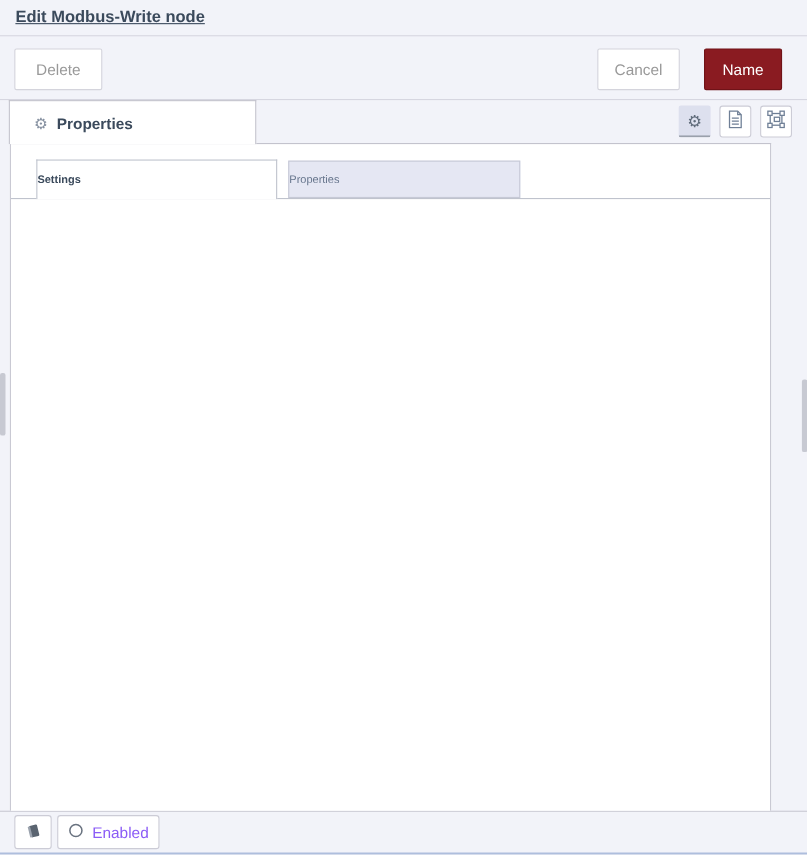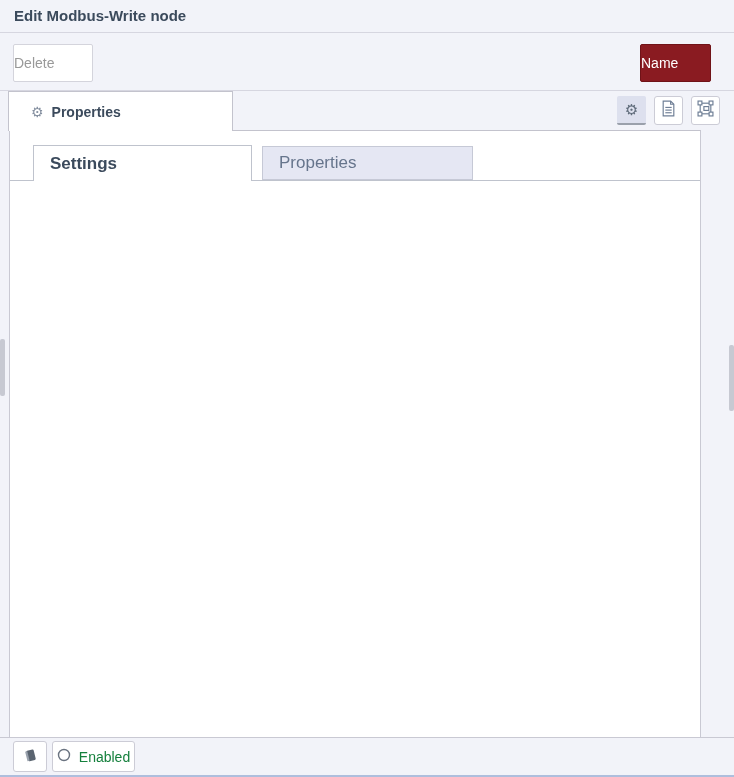--- a/index.html
+++ b/index.html
@@ -2,25 +2,25 @@
 <html><head>
 <meta charset="utf-8">
 <style>
   * { box-sizing: border-box; margin: 0; padding: 0; }
   html,body { background:#e9eaf2; }
   body { font-family: "Liberation Sans", sans-serif; }
   .screen { position: relative; width: 734px; height: 777px; background: #f2f3f9; overflow: hidden; }
 
   
   .title-bar { position:absolute; left:0; top:0; width:734px; height:33px; border-bottom:1px solid #d6d6e0; }
-  .title { position:absolute; left:14px; top:7px; font-size:15px; font-weight:bold; color:#3b4a5c; }
+  .title { position:absolute; left:14px; top:7px; font-size:15px; font-weight:bold; color:#3b4a5c;text-decoration:underline; }
 
   
   .btn { position:absolute; height:38px; border-radius:2px; font-size:14px; font-family:"Liberation Sans",sans-serif;
-         cursor:pointer; text-align:left; }
+         cursor:pointer; text-align:center; }
   .btn-plain { background:#fff; border:1px solid #d4d4dc; color:#999; }
   .btn-delete { left:13px; top:44px; width:80px; }
   .btn-cancel { left:543px; top:44px; width:75px; }
   .btn-done { left:640px; top:44px; width:71px; background:#8a1b21; border:1px solid #701318; color:#fff; }
   .header-divider { position:absolute; left:0; top:90px; width:734px; height:0; border-top:1px solid #d6d6e0; }
 
   
   .props-tab { position:absolute; left:8px; top:91px; width:225px; height:40px; background:#fff;
                border:1px solid #c3c3cd; border-bottom:none; z-index:3; display:flex; align-items:center; gap:8px;
                padding-left:22px; cursor:pointer; }
@@ -32,21 +32,21 @@
   .panel-icon-btn.boxed { background:#fff; border:1px solid #ccccd6; border-radius:3px; }
   .panel-icon-btn .gear-glyph { font-size:15px; color:#5f6b7a; }
   .btn-doc { left:654px; }
   .btn-appearance { left:691px; }
 
   
   .content { position:absolute; left:9px; top:130px; width:692px; height:607px; background:#fff;
              border-left:1px solid #c9c9d3; border-right:1px solid #c9c9d3; border-top:1px solid #c3c3cd; z-index:1; }
 
   
-  .form-tab { position:absolute; font-size:17px; cursor:pointer; z-index:2; display:flex; align-items:center; padding-left:16px; }
+  .form-tab { position:absolute; font-size:10px; cursor:pointer; z-index:2; display:flex; align-items:center; }
   .tab-settings { left:33px; top:145px; width:219px; height:36px; background:#fff;
                   border:1px solid #bfc3cd; border-bottom:none; color:#3b4a5c; font-weight:bold; }
   .tab-optionals { left:262px; top:146px; width:211px; height:34px; background:#e5e7f3;
                    border:1px solid #c6c9d6; color:#66758c; }
   .tab-strip-line { position:absolute; left:10px; top:180px; width:690px; height:0; border-top:1px solid #bfc3cd; z-index:1; }
 
   
   .field-label { position:absolute; left:30px; font-size:14px; color:#3d4a59; }
   .text-input { position:absolute; left:147px; width:470px; height:33px; border:1px solid #ccc; border-radius:4px;
                 padding:0 10px; font-size:14px; color:#222; font-family:"Liberation Sans",sans-serif; background:#fff; }
@@ -56,38 +56,39 @@
   .checkbox { position:absolute; left:227px; top:456px; width:16px; height:16px; cursor:pointer; }
   .pencil-btn { position:absolute; left:580px; top:495px; width:38px; height:35px; background:#fff;
                 border:1px solid #ccc; border-radius:4px; cursor:pointer; display:flex; align-items:center; justify-content:center; }
   .power-icon { position:absolute; left:29px; top:454px; }
 
   
   .footer { position:absolute; left:0; top:737px; width:734px; height:38px; background:#f2f3f9; border-top:1px solid #c9c9d3; }
   .footer-btn { position:absolute; top:3px; height:31px; background:#fff; border:1px solid #ccccd6; border-radius:3px;
                 cursor:pointer; display:flex; align-items:center; justify-content:center; gap:8px; }
   .book-btn { left:13px; width:34px; }
-  .enabled-btn { left:52px; width:83px; font-size:14px; color:#15803d; }
+  .enabled-btn { left:52px; width:93px; font-size:14px; color:#8b5cf6; }
   .bottom-edge { position:absolute; left:0; top:775px; width:734px; height:2px; background:#aebedd; }
 
   
   .scroll-thumb { position:absolute; background:#c7c9d2; border-radius:2px; cursor:pointer; }
   .thumb-left { left:0; top:339px; width:5px; height:57px; }
   .thumb-right { right:0; top:345px; width:5px; height:66px; }
 </style>
 </head>
 <body>
 
 <div class="screen">
 
   <div class="title-bar">
     <span class="title">Edit Modbus-Write node</span>
   </div>
 
   <button class="btn btn-plain btn-delete">Delete</button>
+  <button class="btn btn-plain btn-cancel">Cancel</button>
   <button class="btn btn-done">Name</button>
   <div class="header-divider"></div>
 
   <div class="props-tab">
     <span class="gear-glyph">⚙</span>
     <span class="label">Properties</span>
   </div>
   <div class="panel-icon-btn selected">
     <span class="gear-glyph">⚙</span>
   </div>

